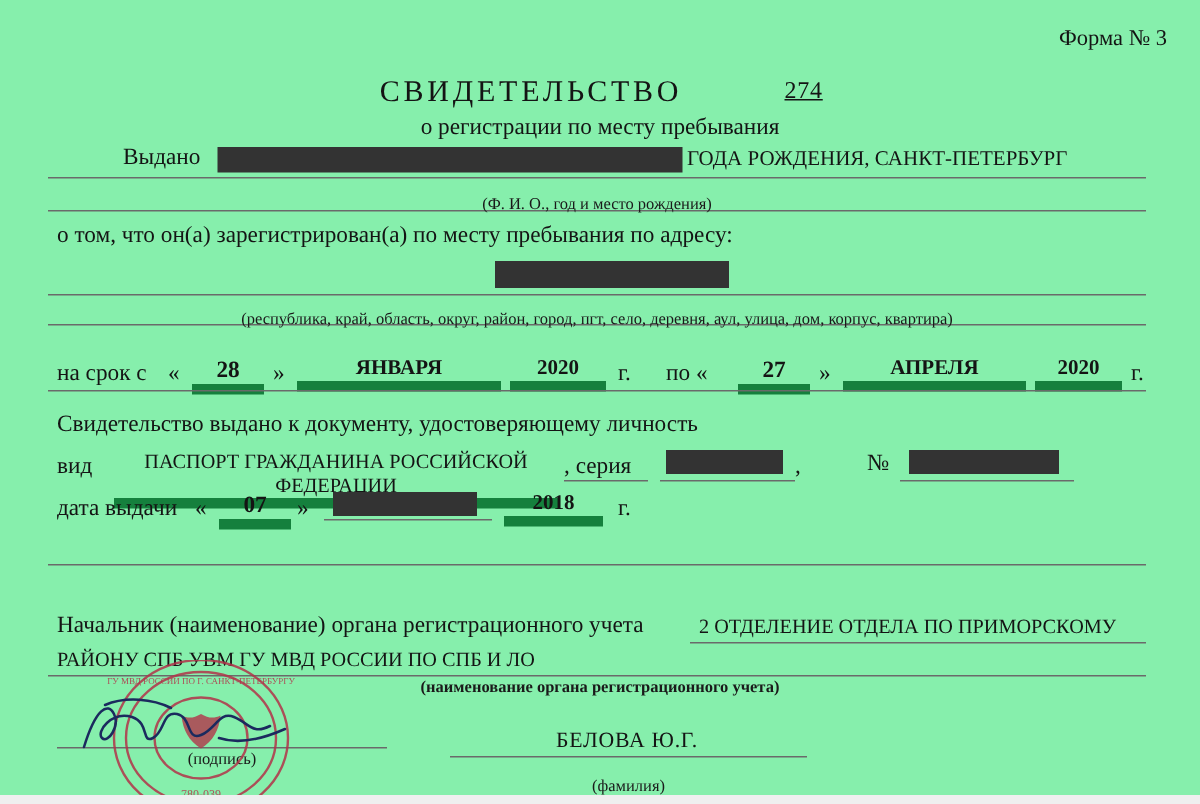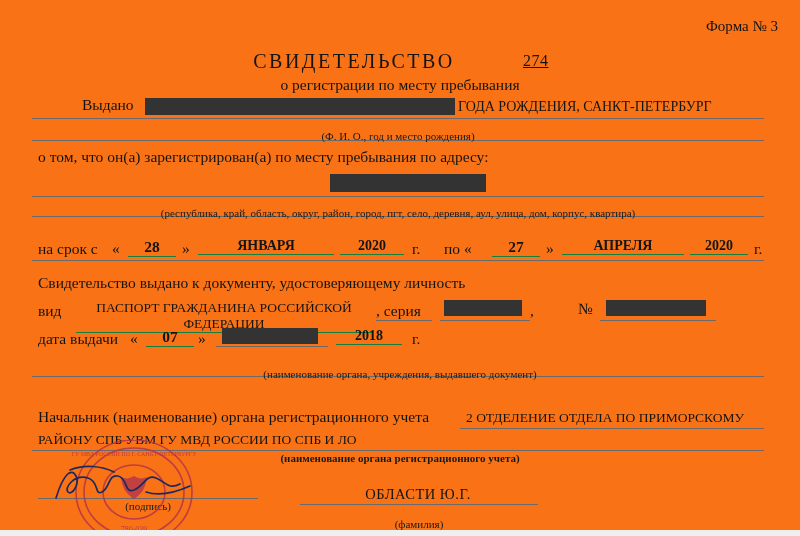--- a/index.html
+++ b/index.html
@@ -8,21 +8,21 @@
     background: #ffffff;
   }
   body {
     font-family: "Liberation Serif", serif;
     color: #141414;
   }
   #page {
     position: relative;
     width: 800px;
     height: 536px;
-    background: #f97316;
+    background: #86efac;
     overflow: hidden;
   }
   .abs { position: absolute; }
   .form-no {
     top: 18px;
     right: 22px;
     font-size: 15px;
     font-family: "Liberation Serif", serif;
   }
   .title {
@@ -60,21 +60,21 @@
     background: #333333;
     height: 15px;
   }
   .center-note {
     text-align: center;
     font-size: 11px;
     color: #1a1a1a;
     width: 100%;
   }
   .underline-text {
-    border-bottom: 1px solid #15803d;
+    border-bottom: 7px solid #15803d;
     display: inline-block;
     text-align: center;
   }
   .stamp {
     top: 440px;
     left: 42px;
     width: 190px;
     height: 96px;
   }
   .sig {
@@ -148,33 +148,32 @@
   <div class="abs lbl" style="top:330px; left:38px;">дата выдачи</div>
   <div class="abs lbl" style="top:330px; left:130px;">«</div>
   <div class="abs lbl underline-text" style="top:328px; left:146px; width:48px; font-weight:bold;">07</div>
   <div class="abs lbl" style="top:330px; left:198px;">»</div>
   <div class="abs redact" style="top:328px; left:222px; width:96px; height:16px;"></div>
   <div class="abs rule" style="top:346px; left:216px; width:112px;"></div>
   <div class="abs lbl underline-text" style="top:328px; left:336px; width:66px; font-weight:bold; font-size:14px;">2018</div>
   <div class="abs lbl" style="top:330px; left:412px;">г.</div>
 
   <div class="abs rule" style="top:376px; left:32px; width:732px;"></div>
-  <div class="abs center-note" style="top:368px; left:110px; width:580px;">(наименование органа, учреждения, выдавшего документ)</div>
 
   <div class="abs lbl" style="top:408px; left:38px;">Начальник (наименование) органа регистрационного учета</div>
   <div class="abs caps" style="top:410px; left:466px; font-size:13.5px;">2 ОТДЕЛЕНИЕ ОТДЕЛА  ПО ПРИМОРСКОМУ</div>
   <div class="abs rule" style="top:428px; left:460px; width:304px;"></div>
   <div class="abs caps" style="top:432px; left:38px; font-size:13.5px;">РАЙОНУ СПБ УВМ  ГУ  МВД РОССИИ  ПО СПБ  И  ЛО</div>
   <div class="abs rule" style="top:450px; left:32px; width:732px;"></div>
   <div class="abs center-note" style="top:452px; left:150px; width:500px;font-weight:bold;">(наименование органа регистрационного учета)</div>
 
   <div class="abs rule" style="top:498px; left:38px; width:220px;"></div>
   <div class="abs center-note" style="top:500px; left:38px; width:220px;">(подпись)</div>
 
-  <div class="abs" style="top:486px; left:318px; width:200px; text-align:center; font-size:14.5px; letter-spacing:0.5px;">ОБЛАСТИ Ю.Г.</div>
+  <div class="abs" style="top:486px; left:318px; width:200px; text-align:center; font-size:14.5px; letter-spacing:0.5px;">БЕЛОВА Ю.Г.</div>
   <div class="abs rule" style="top:504px; left:300px; width:238px;"></div>
   <div class="abs center-note" style="top:506px; left:300px; width:238px;margin-top:12px;">(фамилия)</div>
 
   <svg class="abs stamp" viewBox="0 0 190 96">
     <g stroke="#b2344a" fill="none" stroke-width="1.6" opacity="0.85">
       <ellipse cx="92" cy="52" rx="58" ry="52"></ellipse>
       <ellipse cx="92" cy="52" rx="50" ry="44"></ellipse>
       <ellipse cx="92" cy="52" rx="31" ry="27"></ellipse>
     </g>
     <g fill="#b2344a" opacity="0.8">

